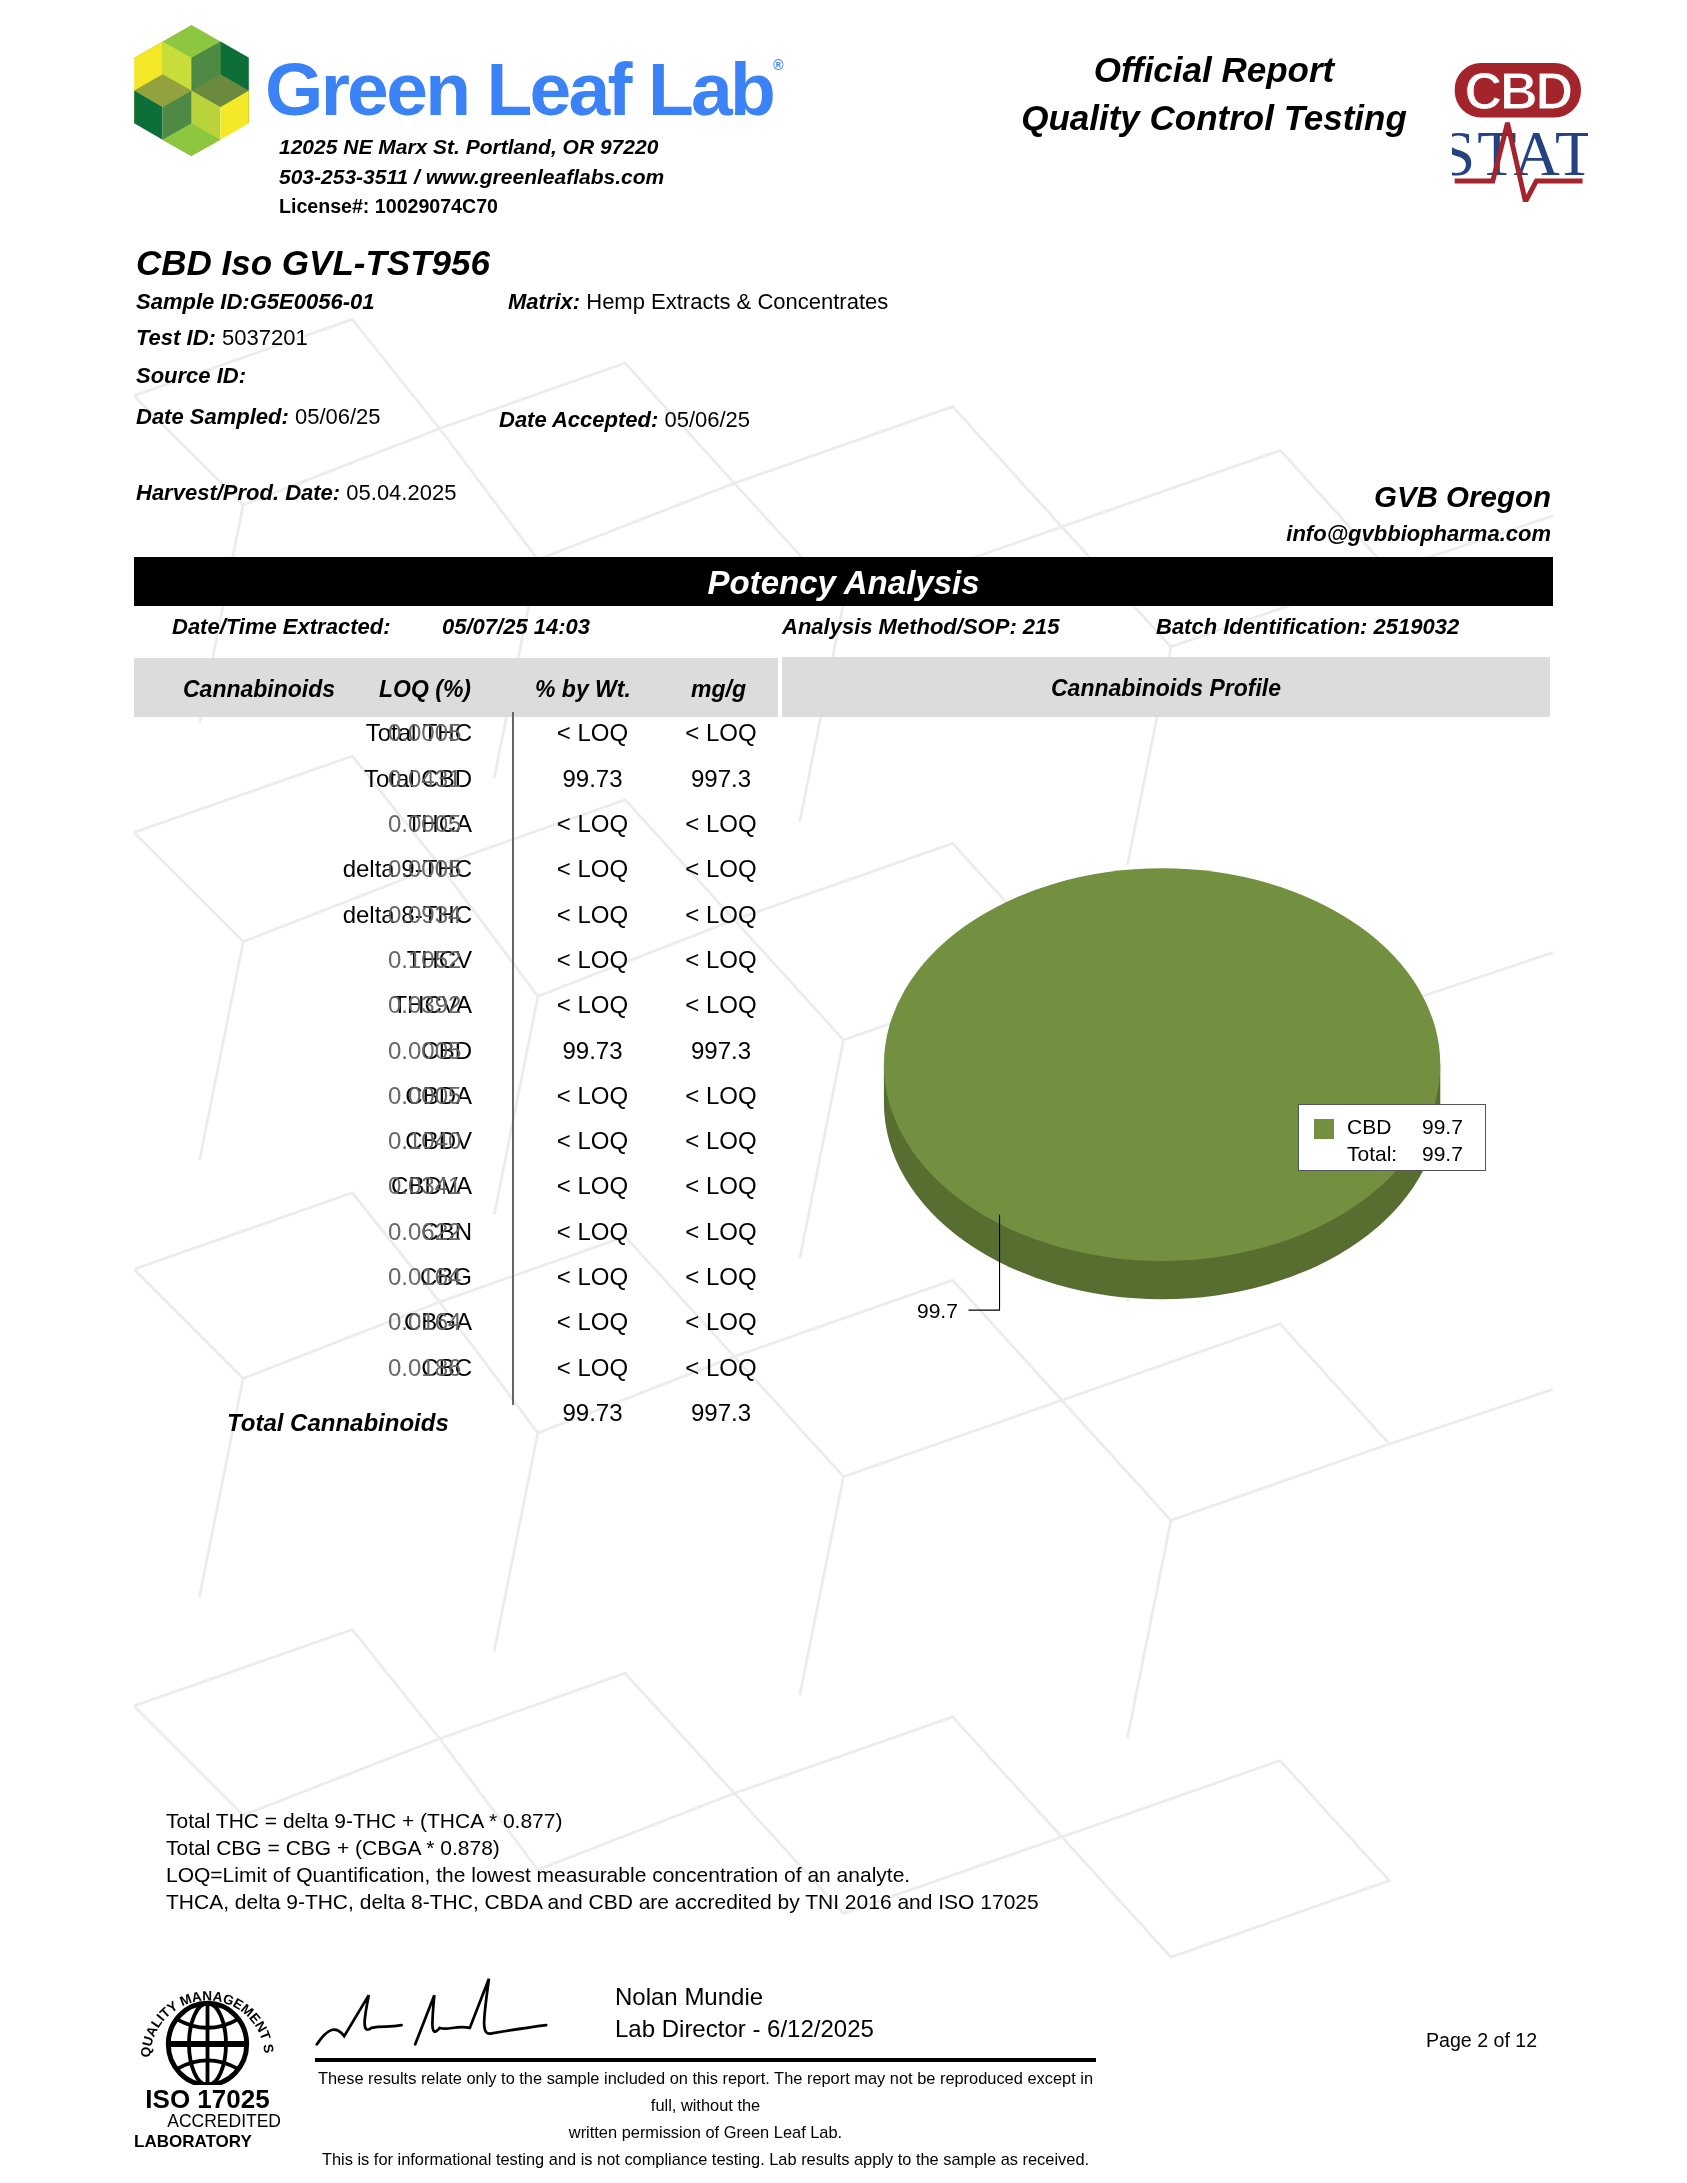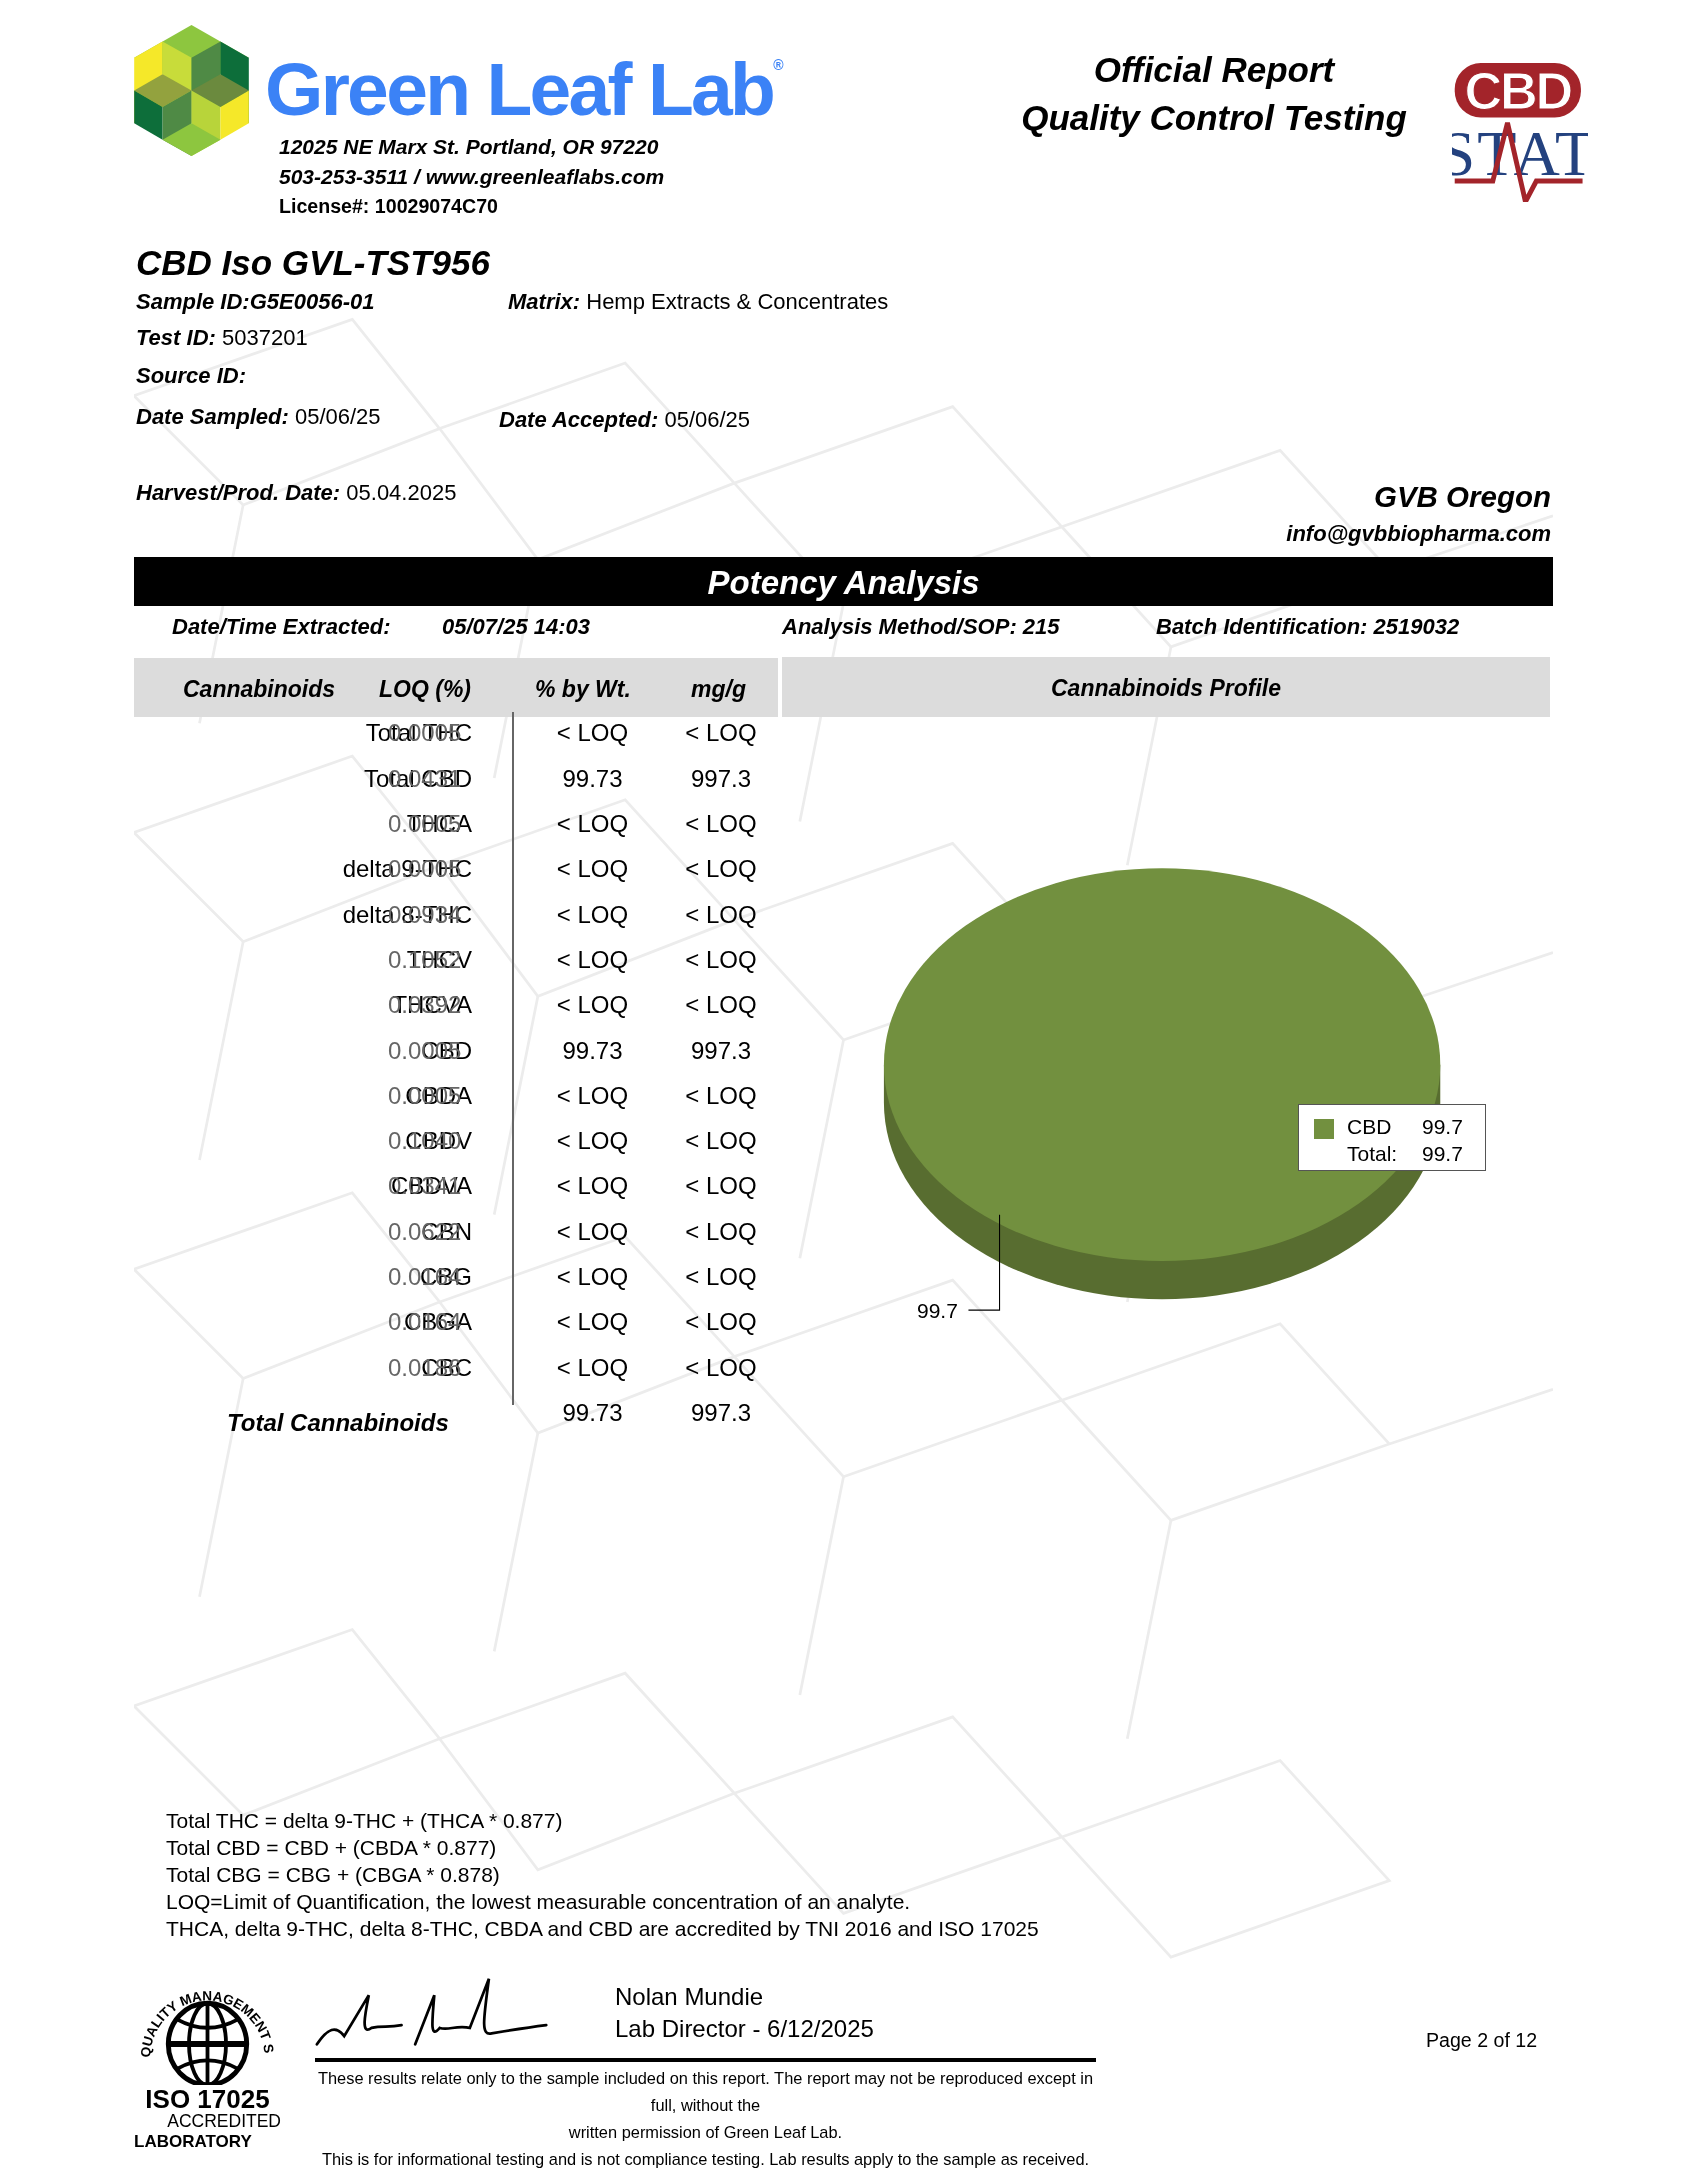--- a/index.html
+++ b/index.html
@@ -250,21 +250,20 @@
 <div class="abs legend">
   <div class="sw" style="background:#72903f"></div>
   <span class="abs" style="left:48px;top:9.8px">CBD</span>
   <span class="abs" style="left:123px;top:9.8px">99.7</span>
   <span class="abs" style="left:48px;top:37px">Total:</span>
   <span class="abs" style="left:123px;top:37px">99.7</span>
 </div>
 
 <div class="abs notes">
   <div>Total THC = delta 9-THC + (THCA * 0.877)</div>
-  <div>Total CBD = CBD + (CBDA * 0.877)</div>
   <div>Total CBG = CBG + (CBGA * 0.878)</div>
   <div>LOQ=Limit of Quantification, the lowest measurable concentration of an analyte.</div>
   <div>THCA, delta 9-THC, delta 8-THC, CBDA and CBD are accredited by TNI 2016 and ISO 17025</div>
 </div>
 
 <div class="abs iso">
   <svg width="147" height="109" viewBox="0 0 270 200">
     <defs>
         <path id="ring" d="M30 150 A105 105 0 1 1 240 150"></path>
       </defs>

